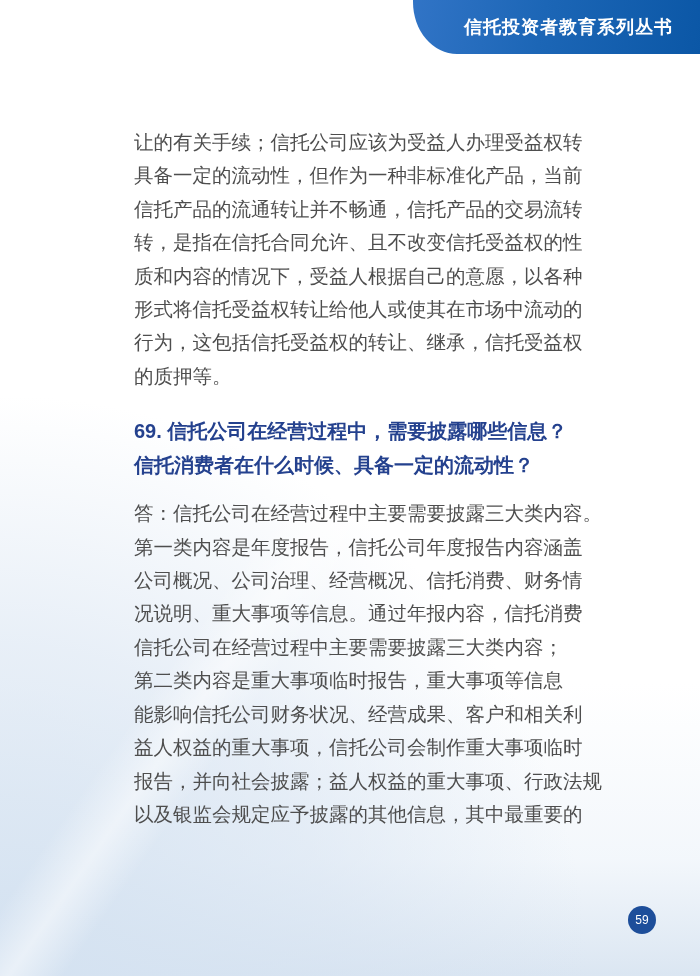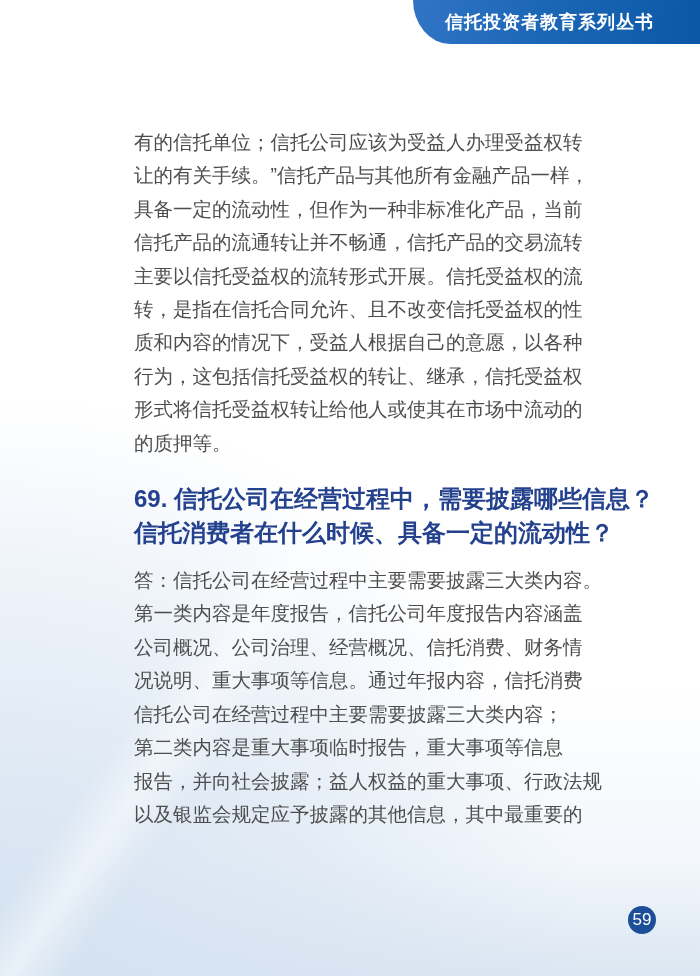--- a/index.html
+++ b/index.html
@@ -13,28 +13,28 @@
       linear-gradient(125deg, rgba(255,255,255,0) 46%, rgba(255,255,255,0.5) 50%, rgba(255,255,255,0) 54%),
       radial-gradient(120% 85% at 0% 100%, #d4e2f1 0%, rgba(213,226,241,0.55) 40%, rgba(255,255,255,0) 70%),
       linear-gradient(to top, #dbe6f2 0%, rgba(235,242,249,0.6) 12%, rgba(255,255,255,0) 30%),
       #ffffff;
   }
   .banner {
     position: absolute;
     top: 0;
     right: 0;
     width: 287px;
-    height: 44px;
+    height: 54px;
     box-sizing: border-box;
     background: linear-gradient(100deg, #3174c6 0%, #1c66b6 45%, #0b57a6 100%);
     border-bottom-left-radius: 44px 52px;
     display: flex;
     align-items: center;
     justify-content: flex-end;
-    padding-right: 46px;
+    padding-right: 27px;
   }
   .banner-text {
     color: #ffffff;
     font-size: 18px;
     font-weight: bold;
     letter-spacing: 1px;
     white-space: nowrap;
   }
   .content {
     position: absolute;
@@ -44,76 +44,76 @@
   }
   .para {
     font-size: 19.5px;
     line-height: 33.4px;
     color: #4e4e4e;
     margin: 0;
   }
   .para .line { white-space: nowrap; }
   .question {
     margin: 22px 0 15px 0;
-    font-size: 24px;
+    font-size: 20px;
     line-height: 33.5px;
     font-weight: bold;
     color: #24418e;
   }
   .question .line { white-space: nowrap; }
   .page-num {
     position: absolute;
     left: 628px;
     top: 906px;
     width: 28px;
     height: 28px;
     border-radius: 50%;
     background: #1d4e9a;
     color: #ffffff;
     display: flex;
     align-items: center;
     justify-content: center;
-    font-size: 17px;
+    font-size: 12px;
   }
 </style>
 </head>
 <body>
 
 <div class="page">
 
   <div class="banner">
     <span class="banner-text">信托投资者教育系列丛书</span>
   </div>
 
   <div class="content">
     <div class="para">
-        <div class="line">有的信托单位；信托公司应该为受益人办理受益权转</div>
-        <div class="line">让的有关手续。”信托产品与其他所有金融产品一样，</div>
+        <div class="line">让的有关手续；信托公司应该为受益人办理受益权转</div>
         <div class="line">具备一定的流动性，但作为一种非标准化产品，当前</div>
         <div class="line">信托产品的流通转让并不畅通，信托产品的交易流转</div>
-        <div class="line">主要以信托受益权的流转形式开展。信托受益权的流</div>
         <div class="line">转，是指在信托合同允许、且不改变信托受益权的性</div>
         <div class="line">质和内容的情况下，受益人根据自己的意愿，以各种</div>
+        <div class="line">形式将信托受益权转让给他人或使其在市场中流动的</div>
         <div class="line">行为，这包括信托受益权的转让、继承，信托受益权</div>
-        <div class="line">形式将信托受益权转让给他人或使其在市场中流动的</div>
         <div class="line">的质押等。</div>
       </div>
 
     <div class="question">
         <div class="line">69. 信托公司在经营过程中，需要披露哪些信息？</div>
         <div class="line">信托消费者在什么时候、具备一定的流动性？</div>
       </div>
 
     <div class="para">
         <div class="line">答：信托公司在经营过程中主要需要披露三大类内容。</div>
         <div class="line">第一类内容是年度报告，信托公司年度报告内容涵盖</div>
         <div class="line">公司概况、公司治理、经营概况、信托消费、财务情</div>
         <div class="line">况说明、重大事项等信息。通过年报内容，信托消费</div>
         <div class="line">信托公司在经营过程中主要需要披露三大类内容；</div>
         <div class="line">第二类内容是重大事项临时报告，重大事项等信息</div>
+        <div class="line">能影响信托公司财务状况、经营成果、客户和相关利</div>
+        <div class="line">益人权益的重大事项，信托公司会制作重大事项临时</div>
         <div class="line">报告，并向社会披露；益人权益的重大事项、行政法规</div>
         <div class="line">以及银监会规定应予披露的其他信息，其中最重要的</div>
       </div>
   </div>
 
   <div class="page-num">
     <span>59</span>
   </div>
 
 </div>

